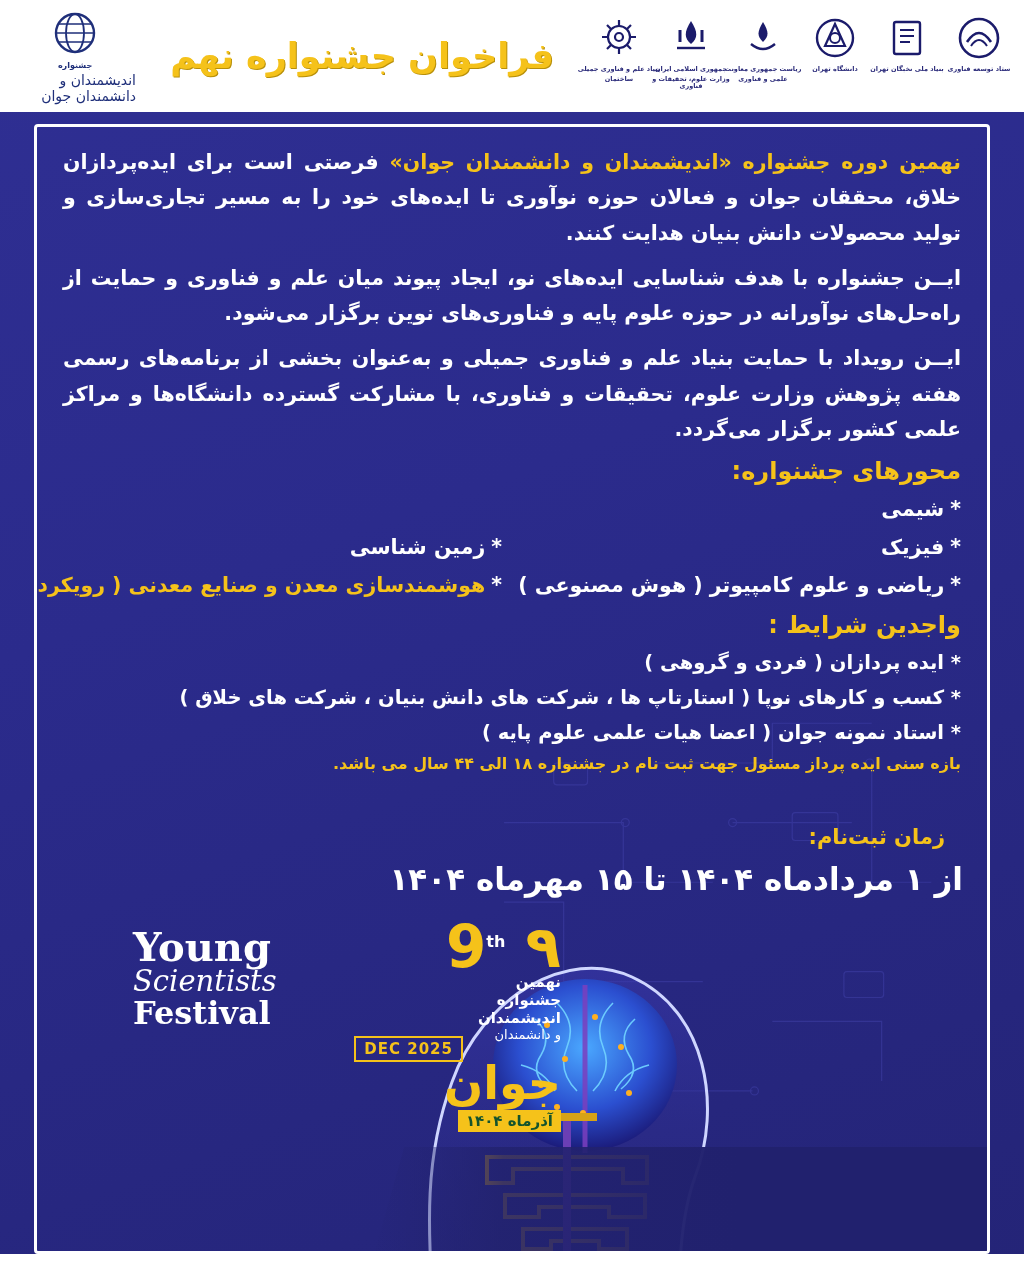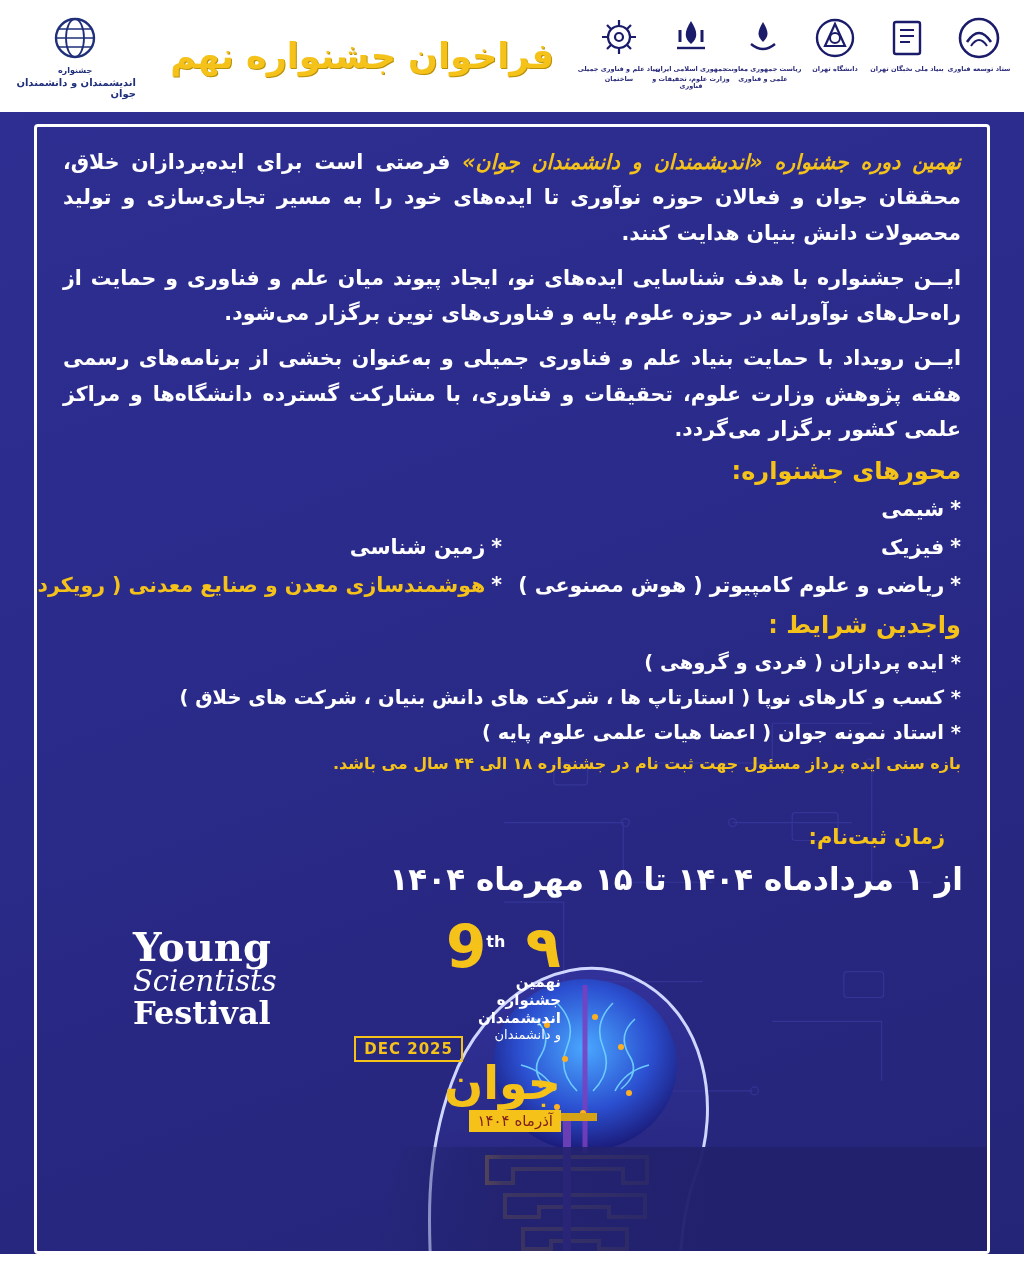--- a/index.html
+++ b/index.html
@@ -50,21 +50,21 @@
     padding: 0 6px;
     white-space: nowrap;
   }
 
   .fest-logo {
     width: 122px; height: 96px;
     display: flex; flex-direction: column; align-items: center; justify-content: center;
   }
   .fest-logo .globe { width: 50px; height: 50px; }
   .fest-logo .t1 { font-size: 8px; color: #1f2f7a; font-weight: bold; margin-top: 3px; }
-  .fest-logo .t2 { font-size: 10px; color: #1f2f7a; font-weight: bold; margin-top: 2px; }
+  .fest-logo .t2 { font-size: 14px; color: #1f2f7a; font-weight: normal; margin-top: 2px; }
 
   
   .frame {
     position: absolute;
     top: 124px; left: 34px;
     width: 956px; height: 1130px;
     border: 3px solid #ffffff;
     border-radius: 4px;
     overflow: hidden;
     background: transparent;
@@ -86,21 +86,21 @@
   }
 
   .para {
     font-size: 20.5px;
     line-height: 1.72;
     font-weight: bold;
     color: #ffffff;
     margin-bottom: 10px;
   }
 
-  .hl { color: #f5c21a; font-style: italic; }
+  .hl { color: #f5c21a; }
 
   .section-title {
     color: #f5c21a;
     font-size: 24px; font-weight: bold;
     text-align: right;
     margin: 6px 0 6px 0;
     direction: rtl;
   }
 
   .axes {
@@ -165,21 +165,21 @@
     font-size: 58px; font-weight: bold; color: #f5c21a; line-height: .9;
   }
   .badge-fa .nine-sup { font-size: 16px; color:#ffffff; vertical-align: super; }
   .badge-fa .l1 { font-size: 15px; font-weight: bold; }
   .badge-fa .l2 { font-size: 15px; font-weight: bold; }
   .badge-fa .l3 { font-size: 13px; font-weight: normal; }
   .badge-fa .javan {
     font-size: 46px; font-weight: bold; color: #f5c21a; line-height: 1; margin-top: 18px;
   }
   .badge-fa .date-chip {
-    background: #f5c21a; color: #7f1d1d; font-weight: normal;
+    background: #f5c21a; color: #14532d; font-weight: bold;
     font-size: 15px; padding: 2px 8px; display: inline-block; margin-top: 4px;
   }
 
   
   .head-wrap {
     position: absolute; right: 250px; top: 60px; width: 360px; height: 520px;
   }
 
   
   .reg-band {

